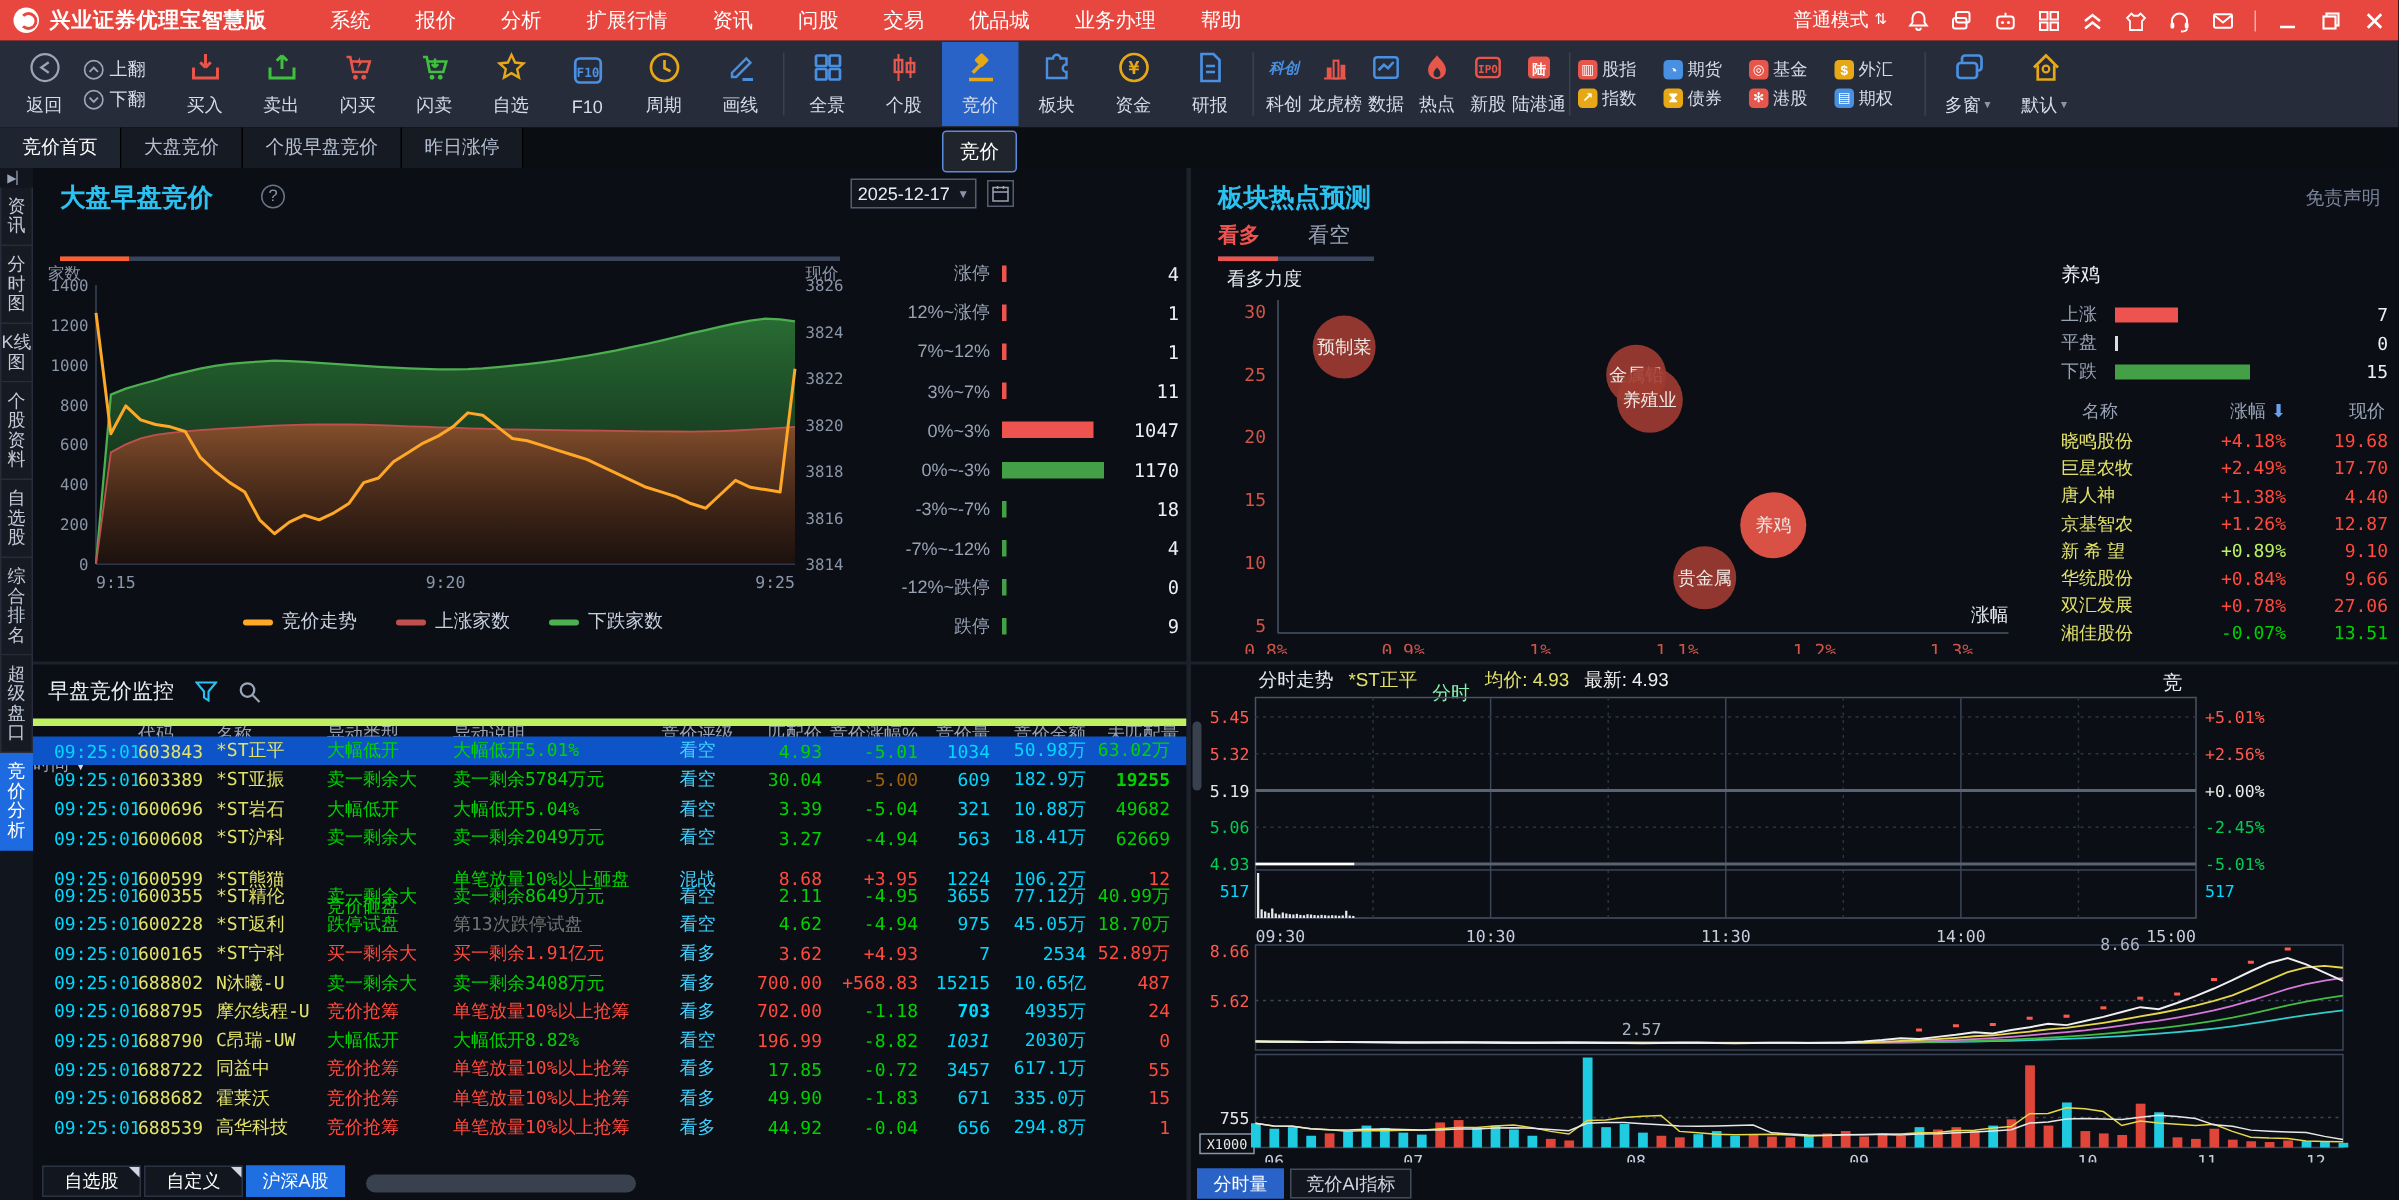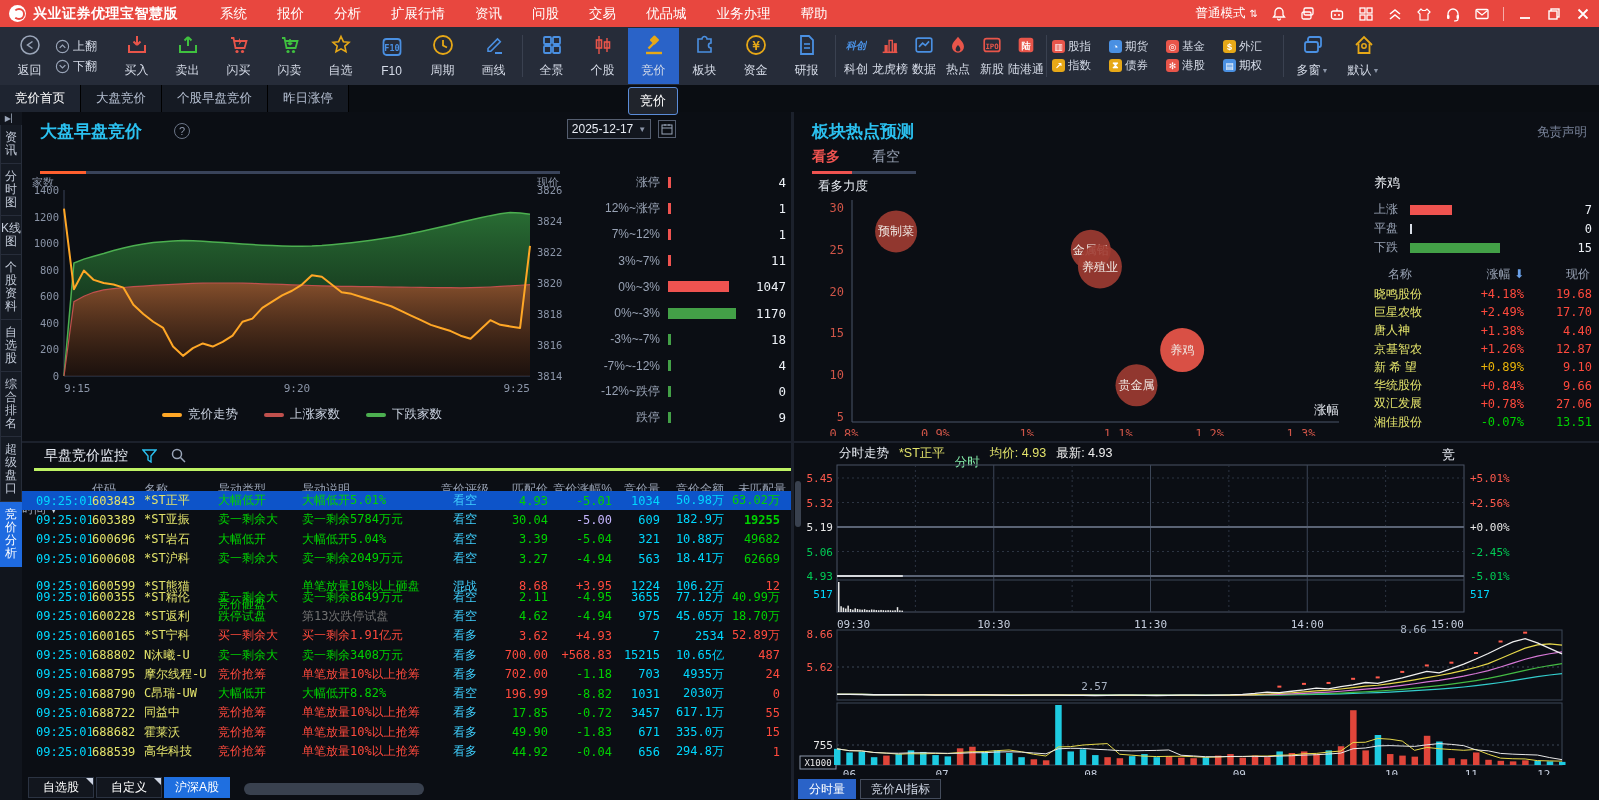--- a/index.html
+++ b/index.html
@@ -77,21 +77,21 @@
   .hbar .l{width:36px;color:#98a2b4}
   .hbar .bw{width:110px}
   .hbar .b{height:10px}
   .hbar .v{flex:1;text-align:right;color:#ecf0f6;font-family:"DejaVu Sans Mono",monospace}
   .hhead{display:flex;height:22px;align-items:center;color:#98a2b4;margin-top:6px}
   .hrow{display:flex;height:18.3px;align-items:center}
   .hrow .n{width:82px;color:#e3e36b;white-space:nowrap}
   .hrow .c{width:68px;text-align:right;font-family:"DejaVu Sans Mono",monospace}
   .hrow .p{flex:1;text-align:right;font-family:"DejaVu Sans Mono",monospace}
   
-  .mtitle{position:absolute;left:12px;top:0;width:100%;height:28px;display:flex;align-items:center;border-bottom:3px solid #bef264}
+  .mtitle{position:absolute;left:0;top:0;width:100%;height:41px;display:flex;align-items:center;border-bottom:5px solid #bef264}
   .mtitle .t{color:#e8ecf4;font-size:14px;margin-left:10px}
   .mtitle .ic{margin-left:14px;display:flex;align-items:center}
   .mgrid{display:grid;grid-template-columns:70px 52px 74px 84px 136px 54px 56px 64px 48px 64px 62px;height:19.3px;align-items:center;font-size:12px;font-family:"DejaVu Sans Mono","Liberation Sans",monospace}
   .mhead{position:absolute;top:26px;left:0;color:#98a2b4;height:20px;font-family:"Liberation Sans",sans-serif}
   .mrows{position:absolute;top:48px;left:0;right:0}
   .mgrid span{white-space:nowrap;overflow:hidden}
   .mgrid .c0{padding-left:14px;color:#00d8ff}
   .mgrid .c1{color:#e3e36b}
   .mgrid .c2{color:#e3e36b}
   .mgrid .c5{text-align:center;color:#3fd0ff}
@@ -681,21 +681,21 @@
             <div class="c" style="color: rgb(255, 74, 61);">+1.38%</div>
             <div class="p" style="color: rgb(255, 74, 61);">4.40</div>
           </div>
           <div class="hrow">
             <div class="n">京基智农</div>
             <div class="c" style="color: rgb(255, 74, 61);">+1.26%</div>
             <div class="p" style="color: rgb(255, 74, 61);">12.87</div>
           </div>
           <div class="hrow">
             <div class="n">新 希 望</div>
-            <div class="c" style="color: #eab308;">+0.89%</div>
+            <div class="c" style="color: #bef264;">+0.89%</div>
             <div class="p" style="color: rgb(255, 74, 61);">9.10</div>
           </div>
           <div class="hrow">
             <div class="n">华统股份</div>
             <div class="c" style="color: rgb(255, 74, 61);">+0.84%</div>
             <div class="p" style="color: rgb(255, 74, 61);">9.66</div>
           </div>
           <div class="hrow">
             <div class="n">双汇发展</div>
             <div class="c" style="color: rgb(255, 74, 61);">+0.78%</div>
@@ -752,21 +752,21 @@
             <span class="r" style="color: rgb(0, 210, 0); padding-right: 6px;">63.02万</span>
           </div>
           <div class="mgrid">
             <span class="c0">09:25:01</span>
             <span class="c1">603389</span>
             <span class="c2">*ST亚振</span>
             <span style="color: rgb(0, 210, 0);">卖一剩余大</span>
             <span style="color: rgb(0, 210, 0);">卖一剩余5784万元</span>
             <span class="c5">看空</span>
             <span class="r" style="color: rgb(0, 210, 0);">30.04</span>
-            <span class="r" style="color: #c4b5fd;">-5.00</span>
+            <span class="r" style="color: #a16207;">-5.00</span>
             <span class="r" style="color: rgb(0, 216, 255);">609</span>
             <span class="r" style="color: rgb(0, 216, 255);">182.9万</span>
             <span class="r" style="color: rgb(0, 210, 0); padding-right: 6px; font-weight: bold;">19255</span>
           </div>
           <div class="mgrid">
             <span class="c0">09:25:01</span>
             <span class="c1">600696</span>
             <span class="c2">*ST岩石</span>
             <span style="color: rgb(0, 210, 0);">大幅低开</span>
             <span style="color: rgb(0, 210, 0);">大幅低开5.04%</span>
@@ -857,34 +857,34 @@
           </div>
           <div class="mgrid">
             <span class="c0">09:25:01</span>
             <span class="c1">688795</span>
             <span class="c2">摩尔线程-U</span>
             <span style="color: rgb(255, 74, 61);">竞价抢筹</span>
             <span style="color: rgb(255, 74, 61);">单笔放量10%以上抢筹</span>
             <span class="c5">看多</span>
             <span class="r" style="color: rgb(255, 74, 61);">702.00</span>
             <span class="r" style="color: rgb(0, 210, 0);">-1.18</span>
-            <span class="r" style="color: rgb(0, 216, 255);">703</span>
+            <span class="r" style="color: rgb(0, 216, 255); font-weight: bold;">703</span>
             <span class="r" style="color: rgb(0, 216, 255);">4935万</span>
             <span class="r" style="color: rgb(255, 74, 61); padding-right: 6px;">24</span>
           </div>
           <div class="mgrid">
             <span class="c0">09:25:01</span>
             <span class="c1">688790</span>
             <span class="c2">C昂瑞-UW</span>
             <span style="color: rgb(0, 210, 0);">大幅低开</span>
             <span style="color: rgb(0, 210, 0);">大幅低开8.82%</span>
             <span class="c5">看空</span>
             <span class="r" style="color: rgb(255, 74, 61);">196.99</span>
             <span class="r" style="color: rgb(0, 210, 0);">-8.82</span>
-            <span class="r" style="color: rgb(0, 216, 255);">1031</span>
+            <span class="r" style="color: rgb(0, 216, 255); font-style: italic;">1031</span>
             <span class="r" style="color: rgb(0, 216, 255);">2030万</span>
             <span class="r" style="color: rgb(255, 74, 61); padding-right: 6px;">0</span>
           </div>
           <div class="mgrid">
             <span class="c0">09:25:01</span>
             <span class="c1">688722</span>
             <span class="c2">同益中</span>
             <span style="color: rgb(255, 74, 61);">竞价抢筹</span>
             <span style="color: rgb(255, 74, 61);">单笔放量10%以上抢筹</span>
             <span class="c5">看多</span>

